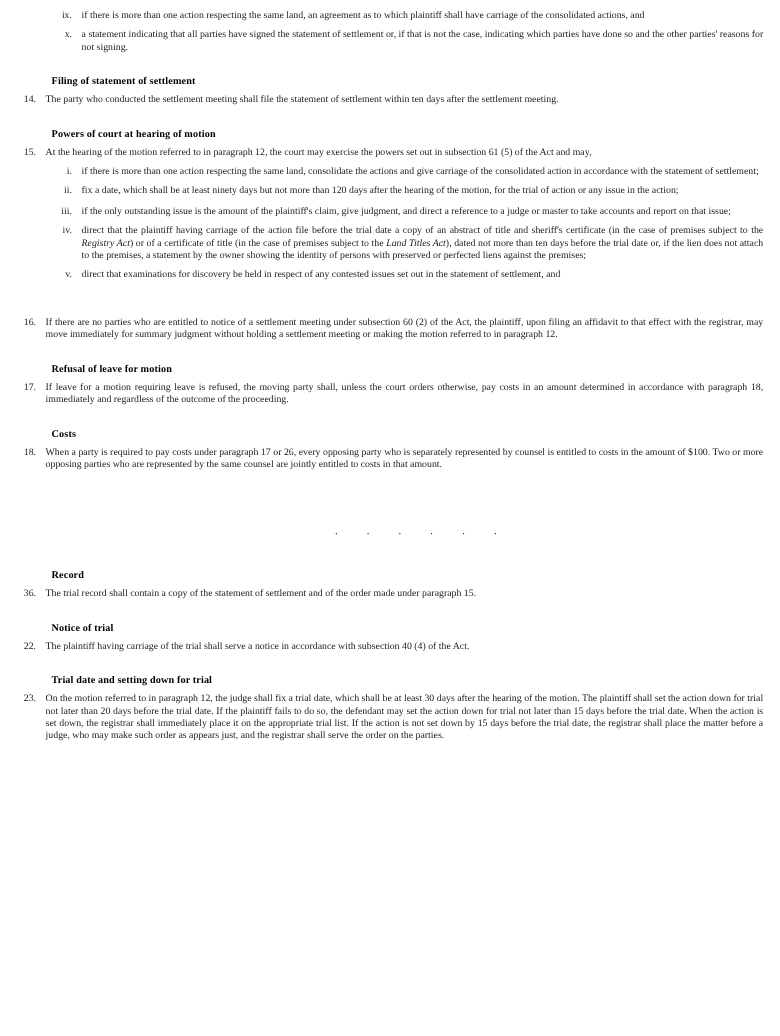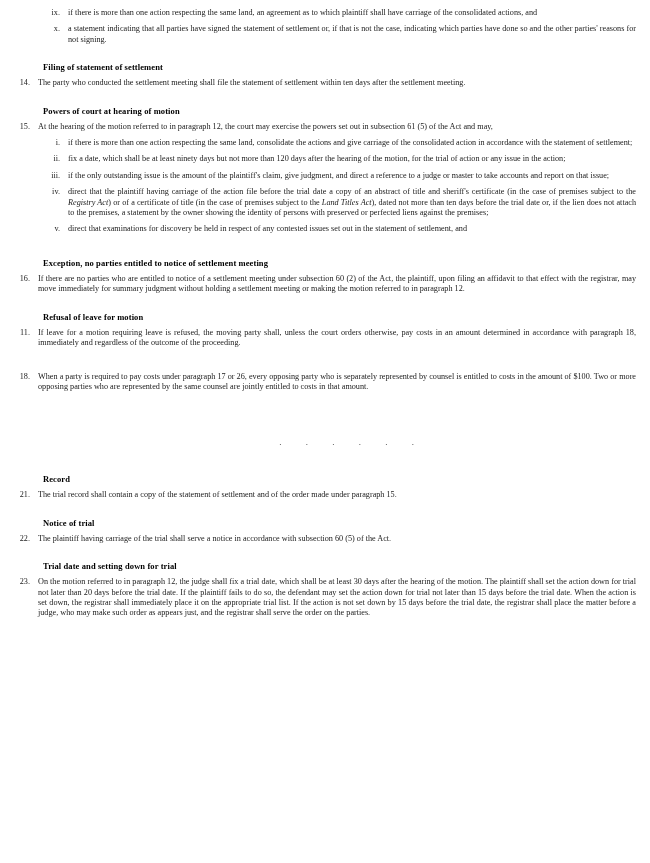--- a/index.html
+++ b/index.html
@@ -130,62 +130,62 @@
         <div class="body-txt">direct that the plaintiff having carriage of the action file before the trial date a copy of an abstract of title and sheriff's certificate (in the case of premises subject to the <em>Registry Act</em>) or of a certificate of title (in the case of premises subject to the <em>Land Titles Act</em>), dated not more than ten days before the trial date or, if the lien does not attach to the premises, a statement by the owner showing the identity of persons with preserved or perfected liens against the premises;</div>
       </div>
       <div class="spacer-sm"></div>
       <div class="numbered block lvl2">
         <div class="num">v.</div>
         <div class="body-txt">direct that examinations for discovery be held in respect of any contested issues set out in the statement of settlement, and</div>
       </div>
       <div class="spacer-sm"></div>
       <div class="spacer-sm"></div>
       <div class="spacer-md"></div>
-      <div class="heading hdr-block">Exception, no parties entitled to notice of settlement meeting</div>
       <div class="spacer-sm"></div>
       <div class="numbered block lvl1">
         <div class="num">16.</div>
         <div class="body-txt">If there are no parties who are entitled to notice of a settlement meeting under subsection 60 (2) of the Act, the plaintiff, upon filing an affidavit to that effect with the registrar, may move immediately for summary judgment without holding a settlement meeting or making the motion referred to in paragraph 12.</div>
       </div>
       <div class="spacer-sm"></div>
       <div class="spacer-md"></div>
       <div class="heading hdr-block">Refusal of leave for motion</div>
       <div class="spacer-sm"></div>
       <div class="numbered block lvl1">
-        <div class="num">11.</div>
+        <div class="num">17.</div>
         <div class="body-txt">If leave for a motion requiring leave is refused, the moving party shall, unless the court orders otherwise, pay costs in an amount determined in accordance with paragraph 18, immediately and regardless of the outcome of the proceeding.</div>
       </div>
       <div class="spacer-sm"></div>
       <div class="spacer-md"></div>
+      <div class="heading hdr-block">Costs</div>
       <div class="spacer-sm"></div>
       <div class="numbered block lvl1">
         <div class="num">18.</div>
         <div class="body-txt">When a party is required to pay costs under paragraph 17 or 26, every opposing party who is separately represented by counsel is entitled to costs in the amount of $100. Two or more opposing parties who are represented by the same counsel are jointly entitled to costs in that amount.</div>
       </div>
       <div class="spacer-sm"></div>
       <div class="spacer-md"></div>
       <div class="spacer-sm"></div>
       <div class="spacer-sm"></div>
       <div class="spacer-lg"></div>
       <div class="dots">. . . . . .</div>
       <div class="spacer-lg"></div>
       <div class="spacer-md"></div>
       <div class="heading hdr-block">Record</div>
       <div class="spacer-sm"></div>
       <div class="numbered block lvl1">
-        <div class="num">21.</div>
+        <div class="num">36.</div>
         <div class="body-txt">The trial record shall contain a copy of the statement of settlement and of the order made under paragraph 15.</div>
       </div>
       <div class="spacer-sm"></div>
       <div class="spacer-md"></div>
       <div class="heading hdr-block">Notice of trial</div>
       <div class="spacer-sm"></div>
       <div class="numbered block lvl1">
         <div class="num">22.</div>
-        <div class="body-txt">The plaintiff having carriage of the trial shall serve a notice in accordance with subsection 60 (5) of the Act.</div>
+        <div class="body-txt">The plaintiff having carriage of the trial shall serve a notice in accordance with subsection 40 (4) of the Act.</div>
       </div>
       <div class="spacer-sm"></div>
       <div class="spacer-md"></div>
       <div class="heading hdr-block">Trial date and setting down for trial</div>
       <div class="spacer-sm"></div>
       <div class="numbered block lvl1">
         <div class="num">23.</div>
         <div class="body-txt">On the motion referred to in paragraph 12, the judge shall fix a trial date, which shall be at least 30 days after the hearing of the motion.   The plaintiff shall set the action down for trial not later than 20 days before the trial date.   If the plaintiff fails to do so, the defendant may set the action down for trial not later than 15 days before the trial date.   When the action is set down, the registrar shall immediately place it on the appropriate trial list.   If the action is not set down by 15 days before the trial date, the registrar shall place the matter before a judge, who may make such order as appears just, and the registrar shall serve the order on the parties.</div>
       </div>
       <div class="spacer-sm"></div>

